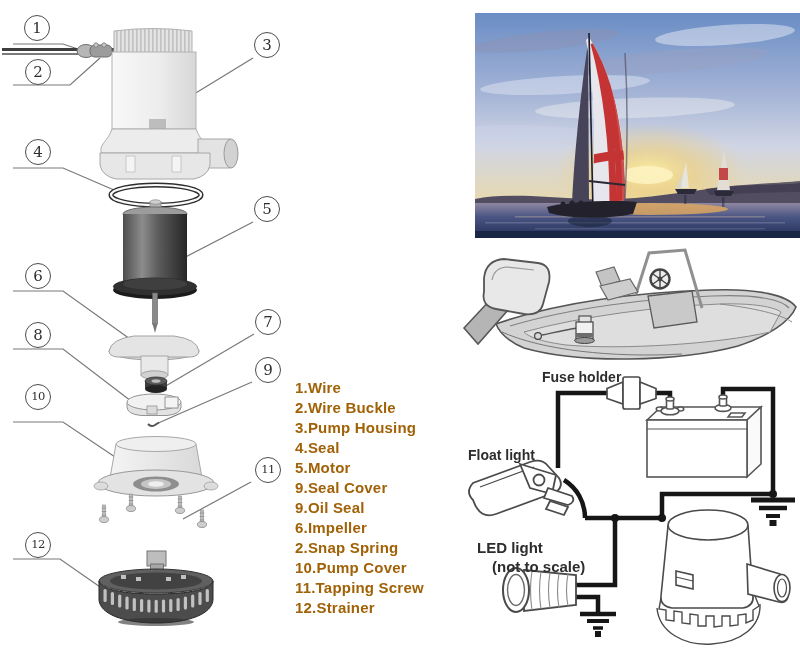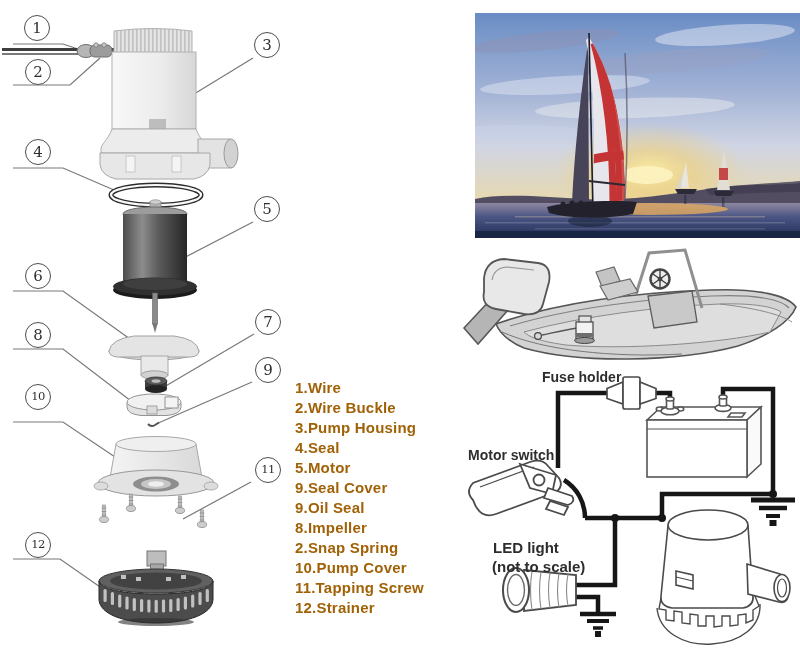--- a/index.html
+++ b/index.html
@@ -16,21 +16,21 @@
   }
   .callout.two{font-size:11.5px;letter-spacing:-0.5px;}
   .parts-list{
     position:absolute;left:295px;top:378px;width:170px;
     font-size:15px;font-weight:700;line-height:20px;color:#a16207;
     letter-spacing:0.2px;white-space:nowrap;
   }
   .wlabel{position:absolute;color:#2d2d2d;font-weight:700;white-space:nowrap;}
   #lbl-fuse{left:514px;top:369px;font-size:14px;padding-left:28px;}
   #lbl-float{left:468px;top:447px;font-size:14px;}
-  #lbl-led{left:477px;top:539px;font-size:15px;margin-left:16px;}
+  #lbl-led{left:477px;top:539px;font-size:15px;}
   #lbl-lednote{left:477px;top:558px;font-size:15px;font-weight:600;padding-left:15px;}
 </style>
 </head>
 <body>
 
 <svg width="470" height="655" viewBox="0 0 470 655" style="left:0;top:0">
   <defs>
     <linearGradient id="hgrad" x1="0" y1="0" x2="1" y2="0">
       <stop offset="0" stop-color="#f8f8f8"></stop>
         <stop offset="0.55" stop-color="#ededed"></stop>
@@ -223,21 +223,21 @@
 <div class="callout two" style="left:25px;top:532px">12</div>
 
 <div class="parts-list">
   <div>1.Wire</div>
   <div>2.Wire Buckle</div>
   <div>3.Pump Housing</div>
   <div>4.Seal</div>
   <div>5.Motor</div>
   <div>9.Seal Cover</div>
   <div>9.Oil Seal</div>
-  <div>8.Impeller</div>
+  <div>6.Impeller</div>
   <div>2.Snap Spring</div>
   <div>10.Pump Cover</div>
   <div>11.Tapping Screw</div>
   <div>12.Strainer</div>
 </div>
 
 <svg width="325" height="225" viewBox="0 0 325 225" style="left:475px;top:13px">
   <defs>
     <linearGradient id="skyGrad" x1="0" y1="0" x2="0" y2="1">
       <stop offset="0" stop-color="#6a8dc5"></stop>
@@ -428,15 +428,15 @@
     <ellipse cx="322" cy="220" rx="8" ry="13.5"></ellipse>
     <ellipse cx="322" cy="220" rx="4.5" ry="9" stroke-width="1.2"></ellipse>
     <polygon points="216,203 233,207 233,221 216,217"></polygon>
     <path d="M216,209 L233,213" stroke-width="1.1"></path>
     <path d="M201,230 L199,241 L206,242 L206,252 L214,253 L214,243 L222,244 L222,255 L230,256 L230,246 L238,247 L238,258 L246,258 L246,248 L254,248 L254,259 L262,258 L262,248 L270,248 L270,258 L278,257 L278,247 L286,246 L286,255 L293,252 L293,242 L299,238 L295,228" stroke-width="1.4" fill="none"></path>
     <path d="M197,240 C199,264 224,278 252,276 C282,274 301,258 300,236" fill="none" stroke-width="1.4"></path>
   </g>
 </svg>
 
 <div class="wlabel" id="lbl-fuse">Fuse holder</div>
-<div class="wlabel" id="lbl-float">Motor switch</div>
+<div class="wlabel" id="lbl-float">Float light</div>
 <div class="wlabel" id="lbl-led">LED light</div>
 <div class="wlabel" id="lbl-lednote">(not to scale)</div>
 
 </body></html>

